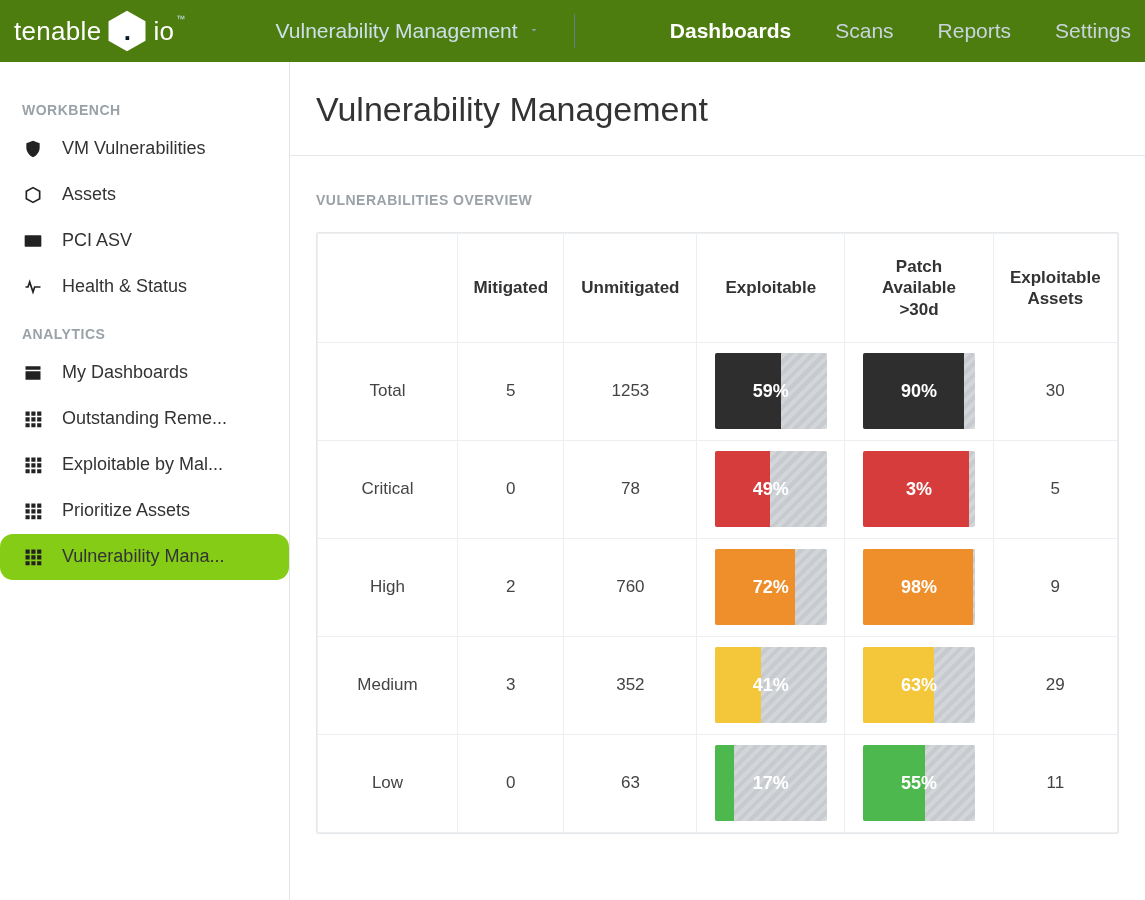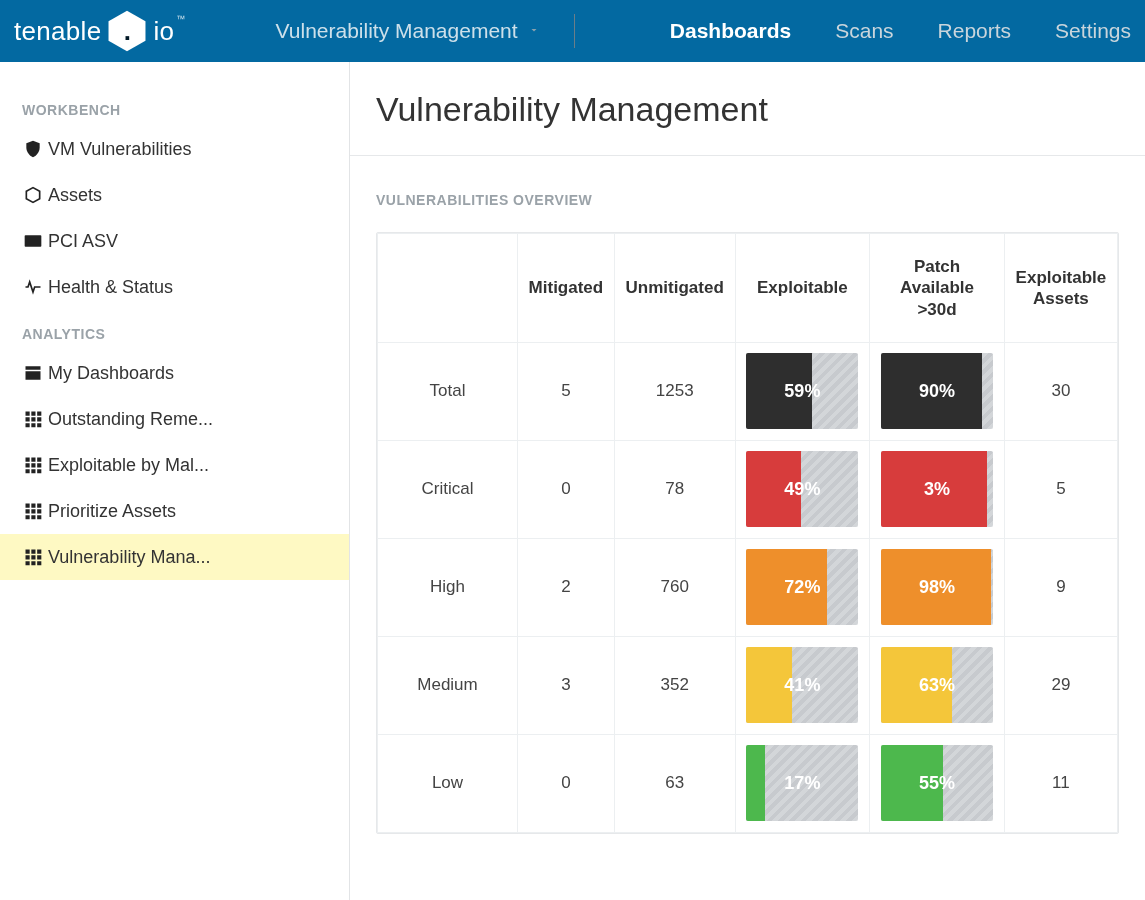--- a/index.html
+++ b/index.html
@@ -1,32 +1,32 @@
 <!DOCTYPE html>
 <html><head>
 <meta charset="utf-8">
 <style>
   * { box-sizing: border-box; margin: 0; padding: 0; }
   html, body { width: 1145px; height: 900px; font-family: "Segoe UI", "Helvetica Neue", Arial, sans-serif; background:#fff; color:#222; }
   
-  .topbar { height:62px; background:#0369a1; color:#fff; display:flex; align-items:center; padding:0 14px; }
+  .topbar { height:62px; background:#4d7c0f; color:#fff; display:flex; align-items:center; padding:0 14px; }
   .logo { display:flex; align-items:center; font-weight:300; font-size:26px; letter-spacing:0.3px; position:relative; }
   .logo-tm { font-size:9px; position:relative; top:-12px; color:#cfe3ee; margin-left:2px; }
   .nav { display:flex; align-items:center; margin-left:auto; gap:44px; height:100%; }
   .nav a { color:#c9d5dc; font-size:21px; font-weight:400; text-decoration:none; line-height:62px; }
   .nav a.active { color:#fff; font-weight:600; }
   .nav-sep { width:1px; height:34px; background:#6a7e89; margin:0 4px 0 34px; }
   .primary-nav { display:flex; align-items:center; gap:10px; margin-left:90px; color:#cde0ea; font-size:21px; }
   .primary-nav .chev { font-size:11px; color:#8aa1ad; }
   .body { display:flex; height:838px; }
   
-  .sidebar { width:350px; border-right:1px solid #e2e4e6; padding-top:24px; }
+  .sidebar { width:290px; border-right:1px solid #e2e4e6; padding-top:24px; }
   .sb-section { font-size:14px; color:#9aa2a8; font-weight:600; letter-spacing:0.5px; padding:16px 22px 8px; }
-  .sb-item { display:flex; align-items:center; gap:4px; padding:12px 22px; font-size:18px; color:#333; cursor:pointer; }
-  .sb-item.selected { background:#fef9c3; }
+  .sb-item { display:flex; align-items:flex-start; gap:18px; padding:12px 22px; font-size:18px; color:#333; cursor:pointer; }
+  .sb-item.selected { background:#84cc16;border-radius:13px; }
   .sb-item .ico { width:22px; height:22px; display:inline-flex; align-items:center; justify-content:center; color:#222; }
   .sb-item .label { white-space:nowrap; overflow:hidden; text-overflow:ellipsis; max-width:200px; }
   
   .main { flex:1; padding:28px 26px 0 26px; overflow:auto; }
   .page-title { font-size:34px; font-weight:300; color:#333; margin-bottom:26px; }
   .hr { height:1px; background:#e6e8ea; margin:0 -26px 36px -26px; }
   .section-heading { font-size:14px; color:#9aa2a8; font-weight:600; letter-spacing:0.5px; margin-bottom:24px; }
   .card { border:1px solid #e6e8ea; border-radius:2px; }
   table.ov { width:100%; border-collapse:collapse; }
   table.ov th, table.ov td { border:1px solid #eceff1; text-align:center; }

